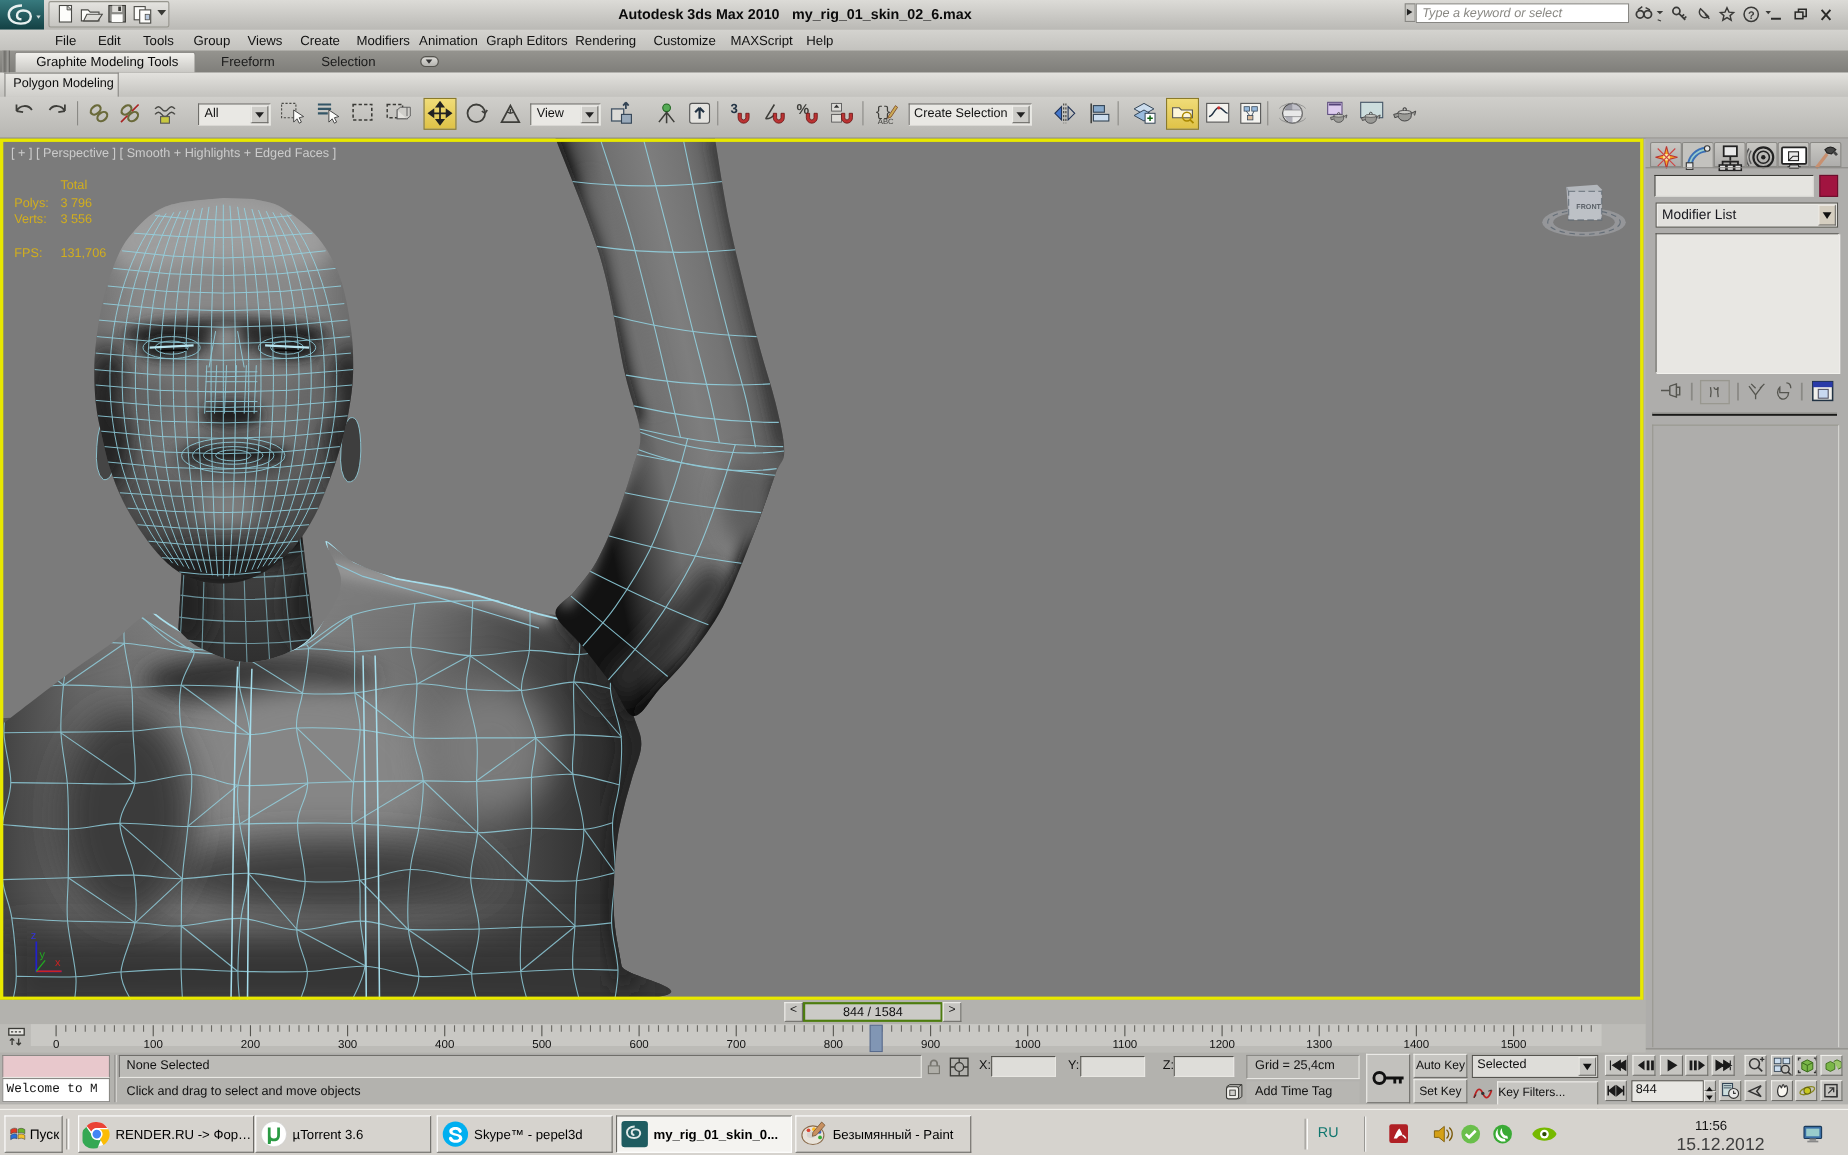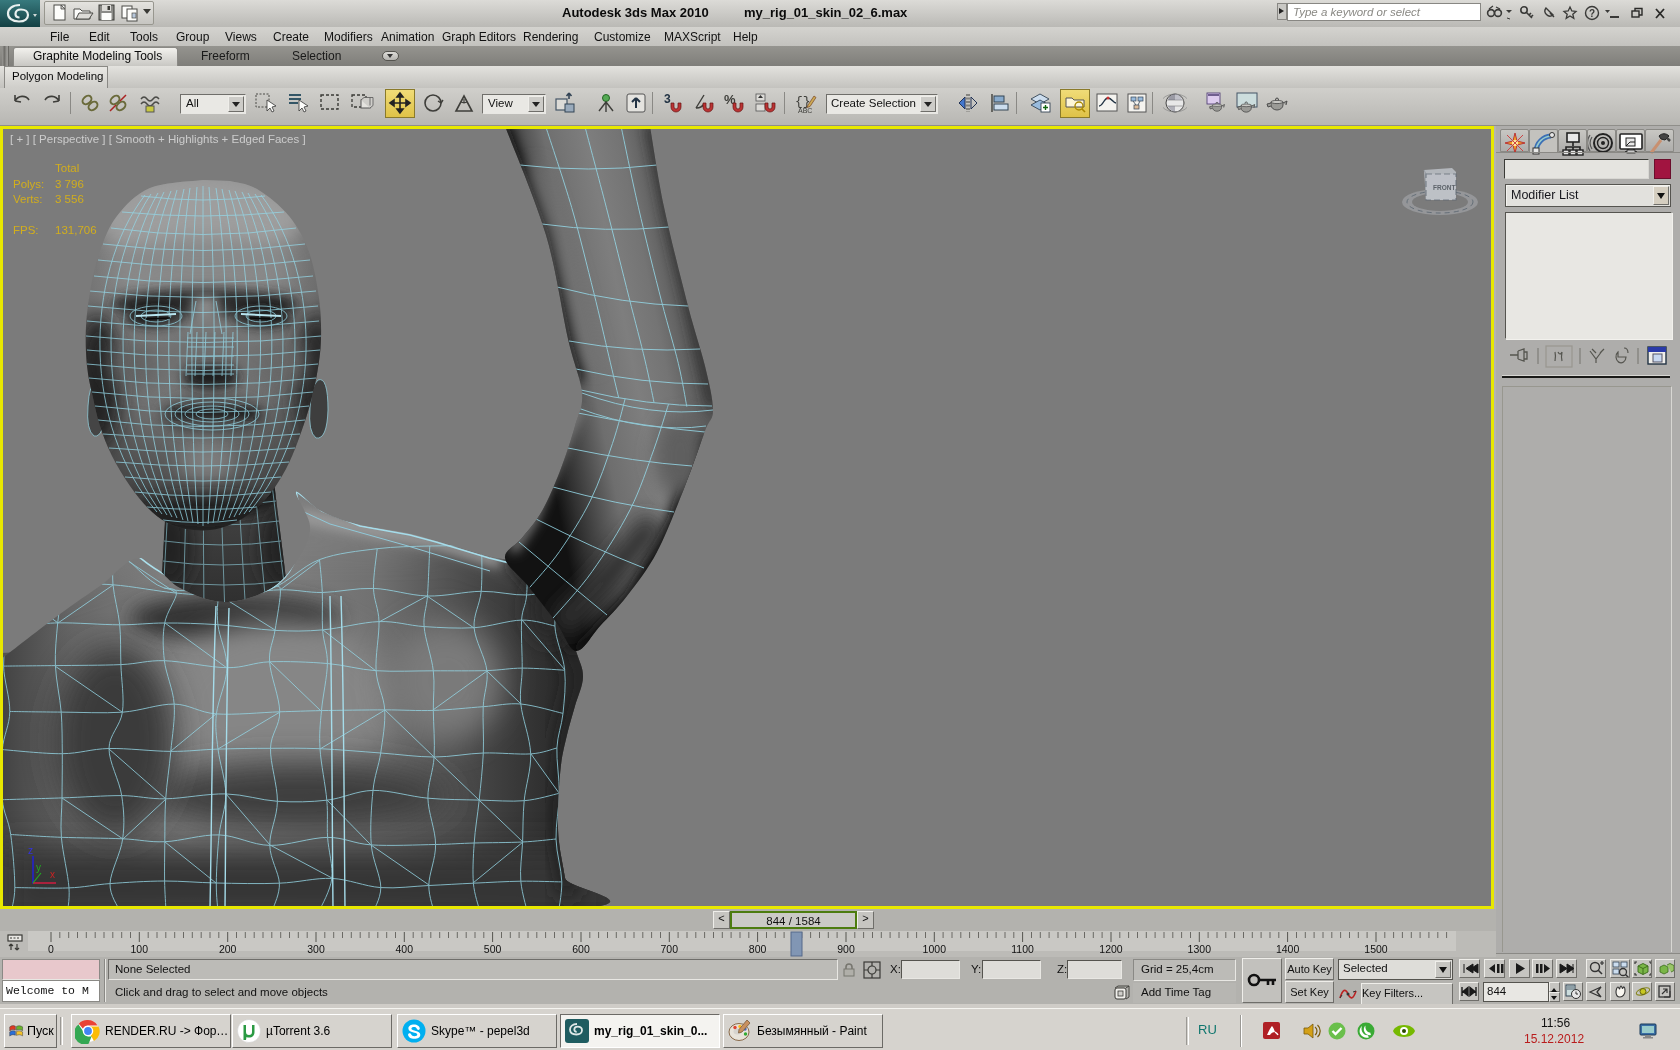--- a/index.html
+++ b/index.html
@@ -49,21 +49,21 @@
       <rect x="10.5" y="2" width="2.5" height="4" fill="#3a3a36"></rect>
       <rect x="4.5" y="9" width="10" height="7" fill="#fdfdfb"></rect>
     </svg>
     <svg class="abs" style="left:120px;top:4px" width="22" height="18" viewBox="0 0 22 18">
       <rect x="2" y="2" width="10" height="12" fill="#fdfdfb" stroke="#4a4a46"></rect>
       <rect x="7" y="5" width="10" height="12" fill="#fdfdfb" stroke="#4a4a46"></rect>
       <rect x="12" y="9" width="4" height="5" fill="#b8c8dc" stroke="#4a4a46" stroke-width="0.7"></rect>
     </svg>
 <div class="abs" style="left:143px;top:9px;width:0;height:0;border:4px solid transparent;border-top:5px solid #3a3a36"></div>
 <span class="abs" style="left:562px;top:5px;font-size:13px;font-weight:bold;color:#0a0a0a">Autodesk 3ds Max  2010</span>
-<span class="abs" style="left:744px;top:5px;font-size:13px;font-weight:bold;color:#0a0a0a">my_rig_01_skin_02_6.max</span>
+<span class="abs" style="left:720px;top:5px;font-size:13px;font-weight:bold;color:#0a0a0a">my_rig_01_skin_02_6.max</span>
 <div class="abs" style="left:1277px;top:3px;width:10px;height:17px;background:#c9c8c4;border:1px solid #888783"></div>
 <div class="abs" style="left:1279px;top:8px;width:0;height:0;border:3px solid transparent;border-left:5px solid #222"></div>
 <div class="abs" style="left:1287px;top:3px;width:194px;height:18px;background:#fff;border:1px solid #888783"></div>
 <span class="abs" style="left:1293px;top:6px;font-size:11.5px;font-style:italic;color:#8a8984">Type a keyword or select</span>
 <svg class="abs" style="left:1486px;top:5px" width="125" height="16" viewBox="0 0 125 16">
 <g fill="none" stroke="#3a3a38" stroke-width="1.6">
 <circle cx="5" cy="8" r="3.4"></circle>
         <circle cx="12" cy="8" r="3.4"></circle>
         <path d="M 3,4 L 7,1 M 10,2 L 14,4" stroke-width="1.2"></path>
 <path d="M 21,13 l 3,1" stroke-width="1"></path>
@@ -1078,19 +1078,19 @@
 <circle cx="10" cy="10" r="8.5" fill="#3aaa35"></circle>
       <path d="M 6,5 c -1,2.5 -0.5,5 1,7 1.3,1.7 3,2.5 5,2.2 l 0.8,2.3 c -3.2,1 -6.6,-0.3 -8.3,-3.2 C 2.8,10.5 3.8,7 6,5 Z" fill="#fff"></path>
       <path d="M 9.5,4.5 c -0.3,2 0.1,3.8 1.2,5.3 0.9,1.2 2,1.8 3.5,1.8 l 0.8,2.5 c -2.8,0.3 -5.2,-0.9 -6.5,-3.2 C 7.2,8.8 7.8,6 9.5,4.5 Z" fill="#fff"></path>
     </svg>
     <svg class="abs" style="left:1392px;top:13px" width="24" height="18" viewBox="0 0 24 18">
 <path d="M 12,3 C 6,3 2,6 1,9 c 1,3 5,6 11,6 s 10,-3 11,-6 C 22,6 18,3 12,3 Z" fill="#76b900"></path>
 <circle cx="12" cy="9" r="4" fill="#fff"></circle>
       <circle cx="12" cy="9" r="2" fill="#2a4a00"></circle>
     </svg>
     <span class="abs" style="left:1541px;top:7px;font-size:12px;color:#111">11:56</span>
-    <span class="abs" style="left:1524px;top:23px;font-size:12px;color:#b91c1c">15.12.2012</span>
+    <span class="abs" style="left:1524px;top:23px;font-size:16px;color:#404040">15.12.2012</span>
     <svg class="abs" style="left:1638px;top:13px" width="22" height="18" viewBox="0 0 22 18">
 <rect x="2" y="2" width="16" height="11" rx="1" fill="#3a6ea5" stroke="#1a3a5a"></rect>
       <rect x="4" y="4" width="12" height="7" fill="#9cc"></rect>
       <rect x="7" y="13" width="6" height="2" fill="#888"></rect>
       <rect x="5" y="15" width="10" height="1.5" fill="#888"></rect>
     </svg>
   </div>
 </body></html>

